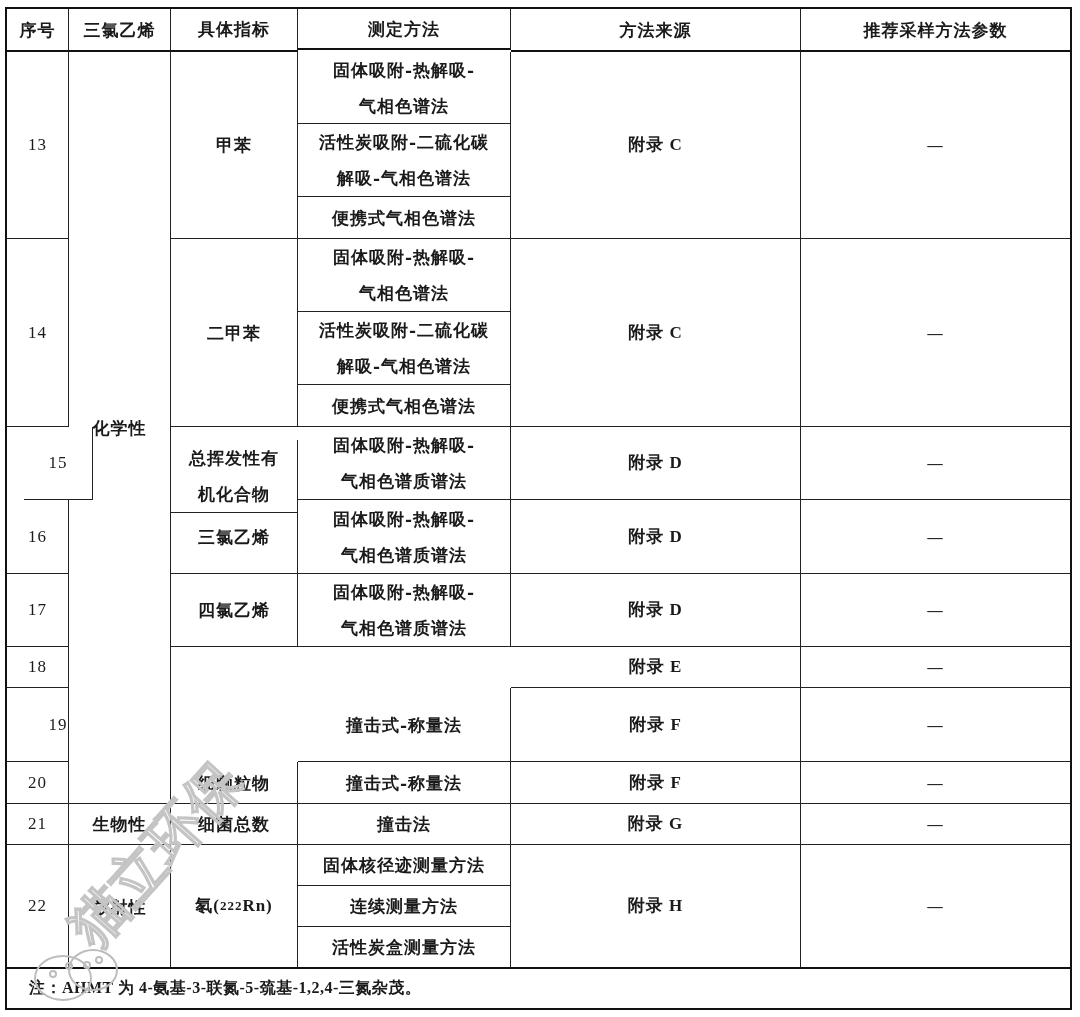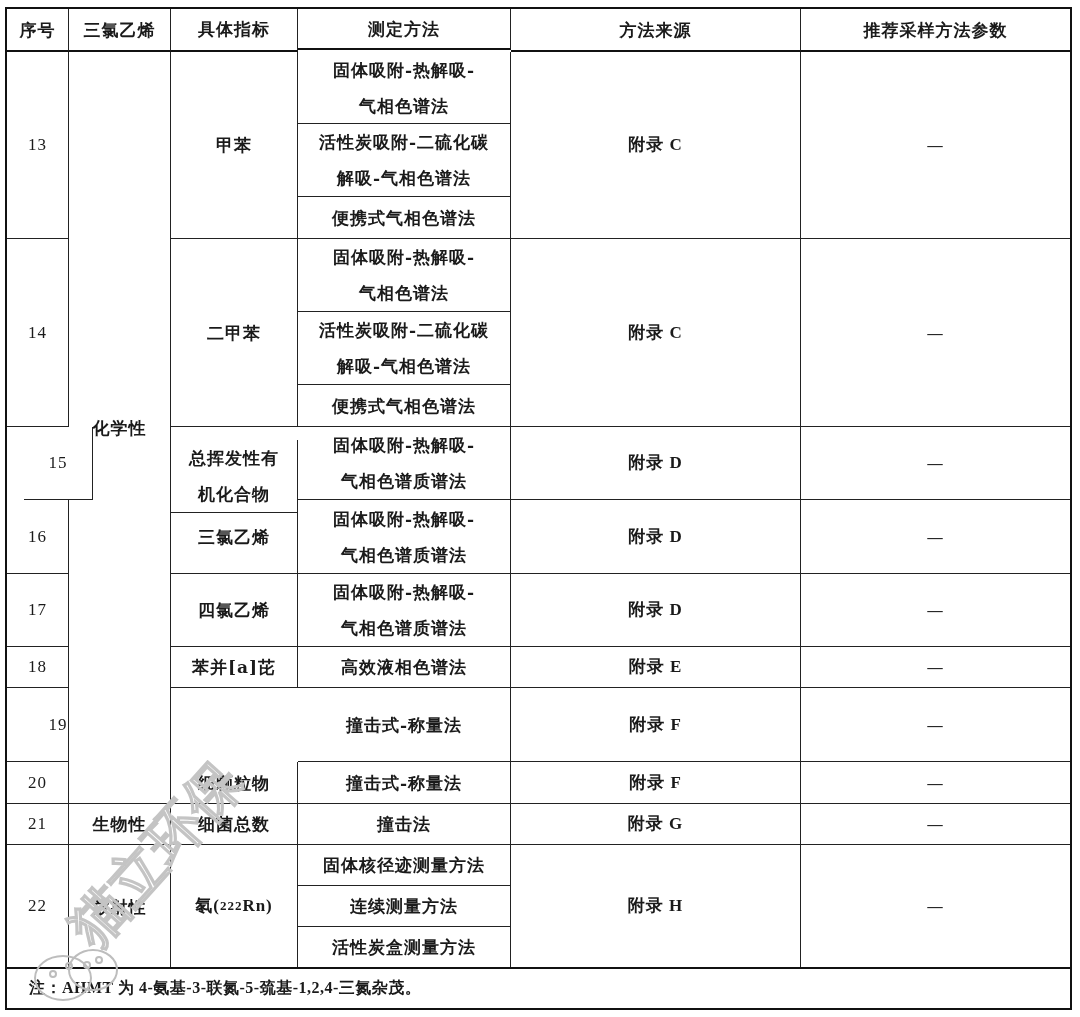--- a/index.html
+++ b/index.html
@@ -117,22 +117,20 @@
   <div class="cell num" style="left:0;top:565px;width:62px;height:73px;">17</div>
   <div class="cell" style="left:164px;top:565px;width:127px;height:73px;">四氯乙烯</div>
   <div class="cell" style="left:291px;top:565px;width:213px;height:73px;flex-direction:column;">
     <span class="ln">固体吸附-热解吸-</span>
     <span class="ln">气相色谱质谱法</span>
   </div>
   <div class="cell latin" style="left:504px;top:565px;width:290px;height:73px;">附录 D</div>
   <div class="cell dash last-col" style="left:794px;top:565px;width:269px;height:73px;">—</div>
 
   <div class="cell num" style="left:0;top:638px;width:62px;height:41px;">18</div>
-  <div class="cell" style="left:164px;top:638px;width:127px;height:41px;">苯并[a]芘</div>
-  <div class="cell" style="left:291px;top:638px;width:213px;height:41px;">高效液相色谱法</div>
   <div class="cell latin" style="left:504px;top:638px;width:290px;height:41px;">附录 E</div>
   <div class="cell dash last-col" style="left:794px;top:638px;width:269px;height:41px;">—</div>
 
   <div class="cell num" style="left:0;top:679px;width:62px;height:74px;padding-left:41px;">19</div>
   <div class="cell" style="left:291px;top:679px;width:213px;height:74px;">撞击式-称量法</div>
   <div class="cell latin" style="left:504px;top:679px;width:290px;height:74px;">附录 F</div>
   <div class="cell dash last-col" style="left:794px;top:679px;width:269px;height:74px;">—</div>
 
   <div class="cell num" style="left:0;top:753px;width:62px;height:42px;">20</div>
   <div class="cell" style="left:164px;top:753px;width:127px;height:42px;">细颗粒物</div>

